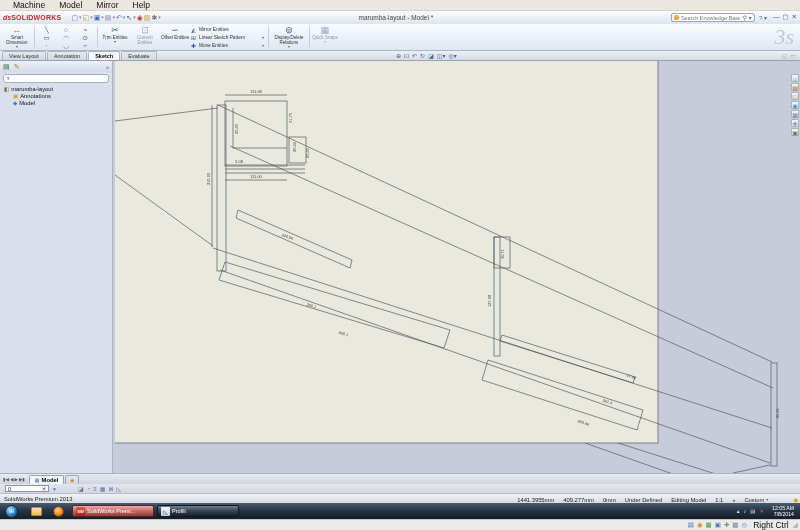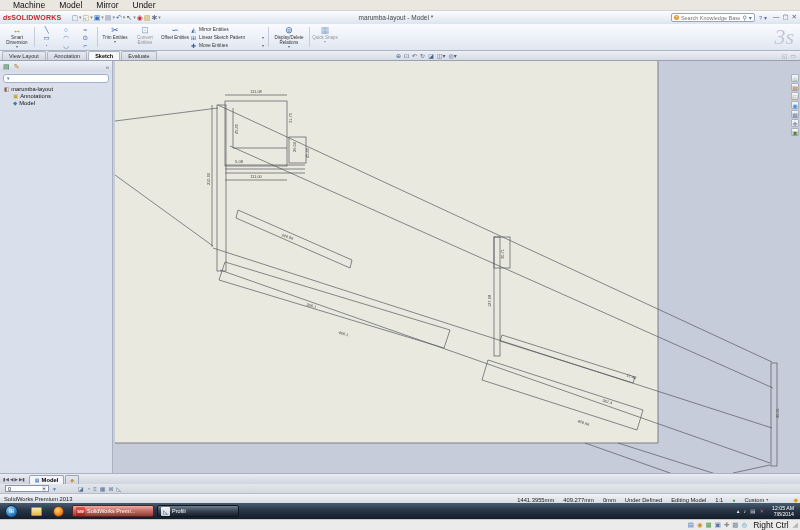--- a/index.html
+++ b/index.html
@@ -126,21 +126,21 @@
 </style>
 </head>
 <body>
 
 <div id="stage">
 
   <div id="vbox-menubar" class="abs">
       <span>Machine</span>
       <span>Model</span>
       <span>Mirror</span>
-      <span>Under</span>
+      <span>Help</span>
     </div>
 
   <div id="titlebar" class="abs">
     <div id="logo">
       <span class="ds">ds</span>
       <span class="sw">SOLIDWORKS</span>
     </div>
     <div id="qat">
         <span style="color: rgb(106, 135, 176);">▢</span>
         <span class="c" style="color: rgb(136, 136, 136);">▾</span>

